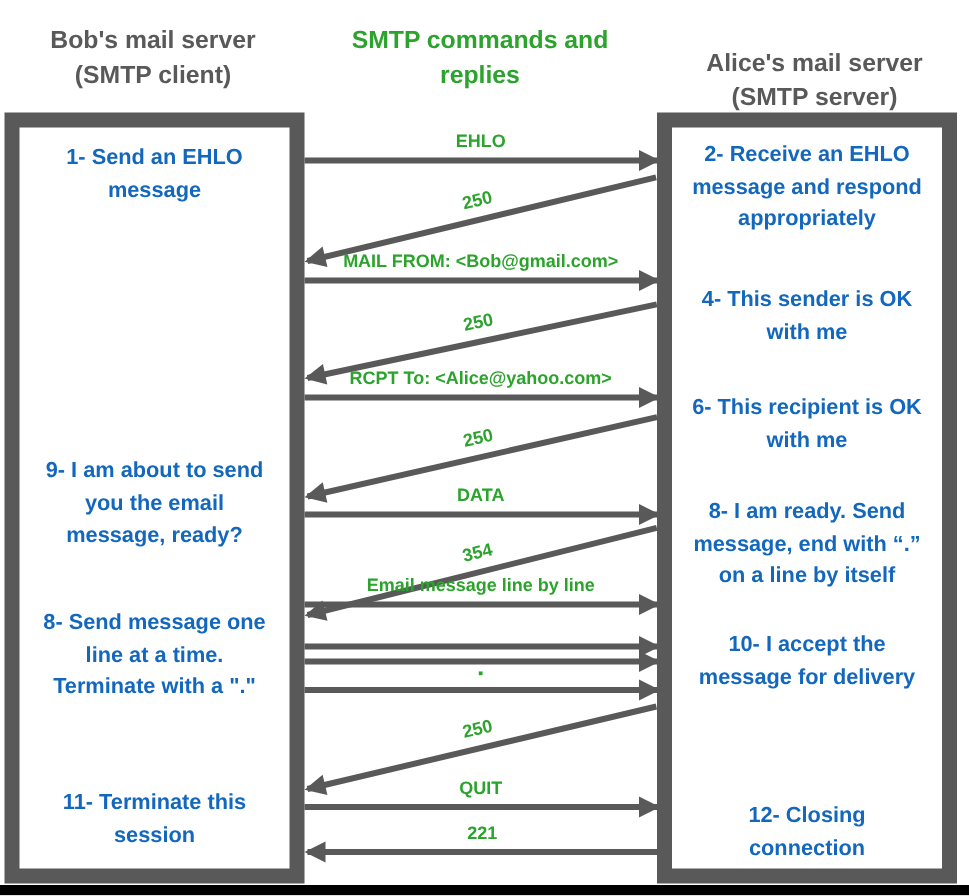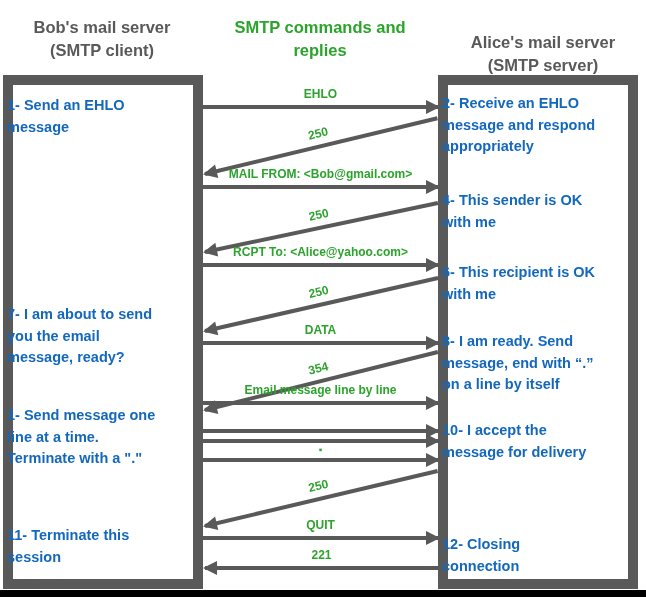--- a/index.html
+++ b/index.html
@@ -20,21 +20,21 @@
 
   
   .box {
     position:absolute; top:75px; height:514px; width:200px;
     box-sizing:border-box; border:10px solid #595959; background:#ffffff;
   }
   .box-left  { left:3px; }
   .box-right { left:438px; }
   .step {
     position:absolute; left:-6px; right:-6px; margin:0;
-    white-space:pre-line;
+    text-align:center; white-space:pre-line;
     color:#1368bd; font-weight:bold; font-size:14.5px; line-height:21.5px;
   }
 
   
   .arrow { position:absolute; height:4px; background:#595959; }
   .arrow.dir-right::after {
     content:""; position:absolute; right:-2px; top:-5px; width:0; height:0;
     border-left:14px solid #595959;
     border-top:7px solid transparent; border-bottom:7px solid transparent;
   }
@@ -60,24 +60,24 @@
   <div class="hdr hdr-left">Bob's mail server
 (SMTP client)</div>
   <div class="hdr hdr-mid">SMTP commands and
 replies</div>
   <div class="hdr hdr-right">Alice's mail server
 (SMTP server)</div>
 
   <div class="box box-left">
     <p class="step" style="top:10px">1- Send an EHLO
 message</p>
-    <p class="step" style="top:219px">7- I am about to send
+    <p class="step" style="top:219px">9- I am about to send
 you the email
 message, ready?</p>
-    <p class="step" style="top:320px">1- Send message one
+    <p class="step" style="top:320px">8- Send message one
 line at a time.
 Terminate with a "."</p>
     <p class="step" style="top:440px">11- Terminate this
 session</p>
   </div>
 
   <div class="box box-right">
     <p class="step" style="top:8px">2- Receive an EHLO
 message and respond
 appropriately</p>

